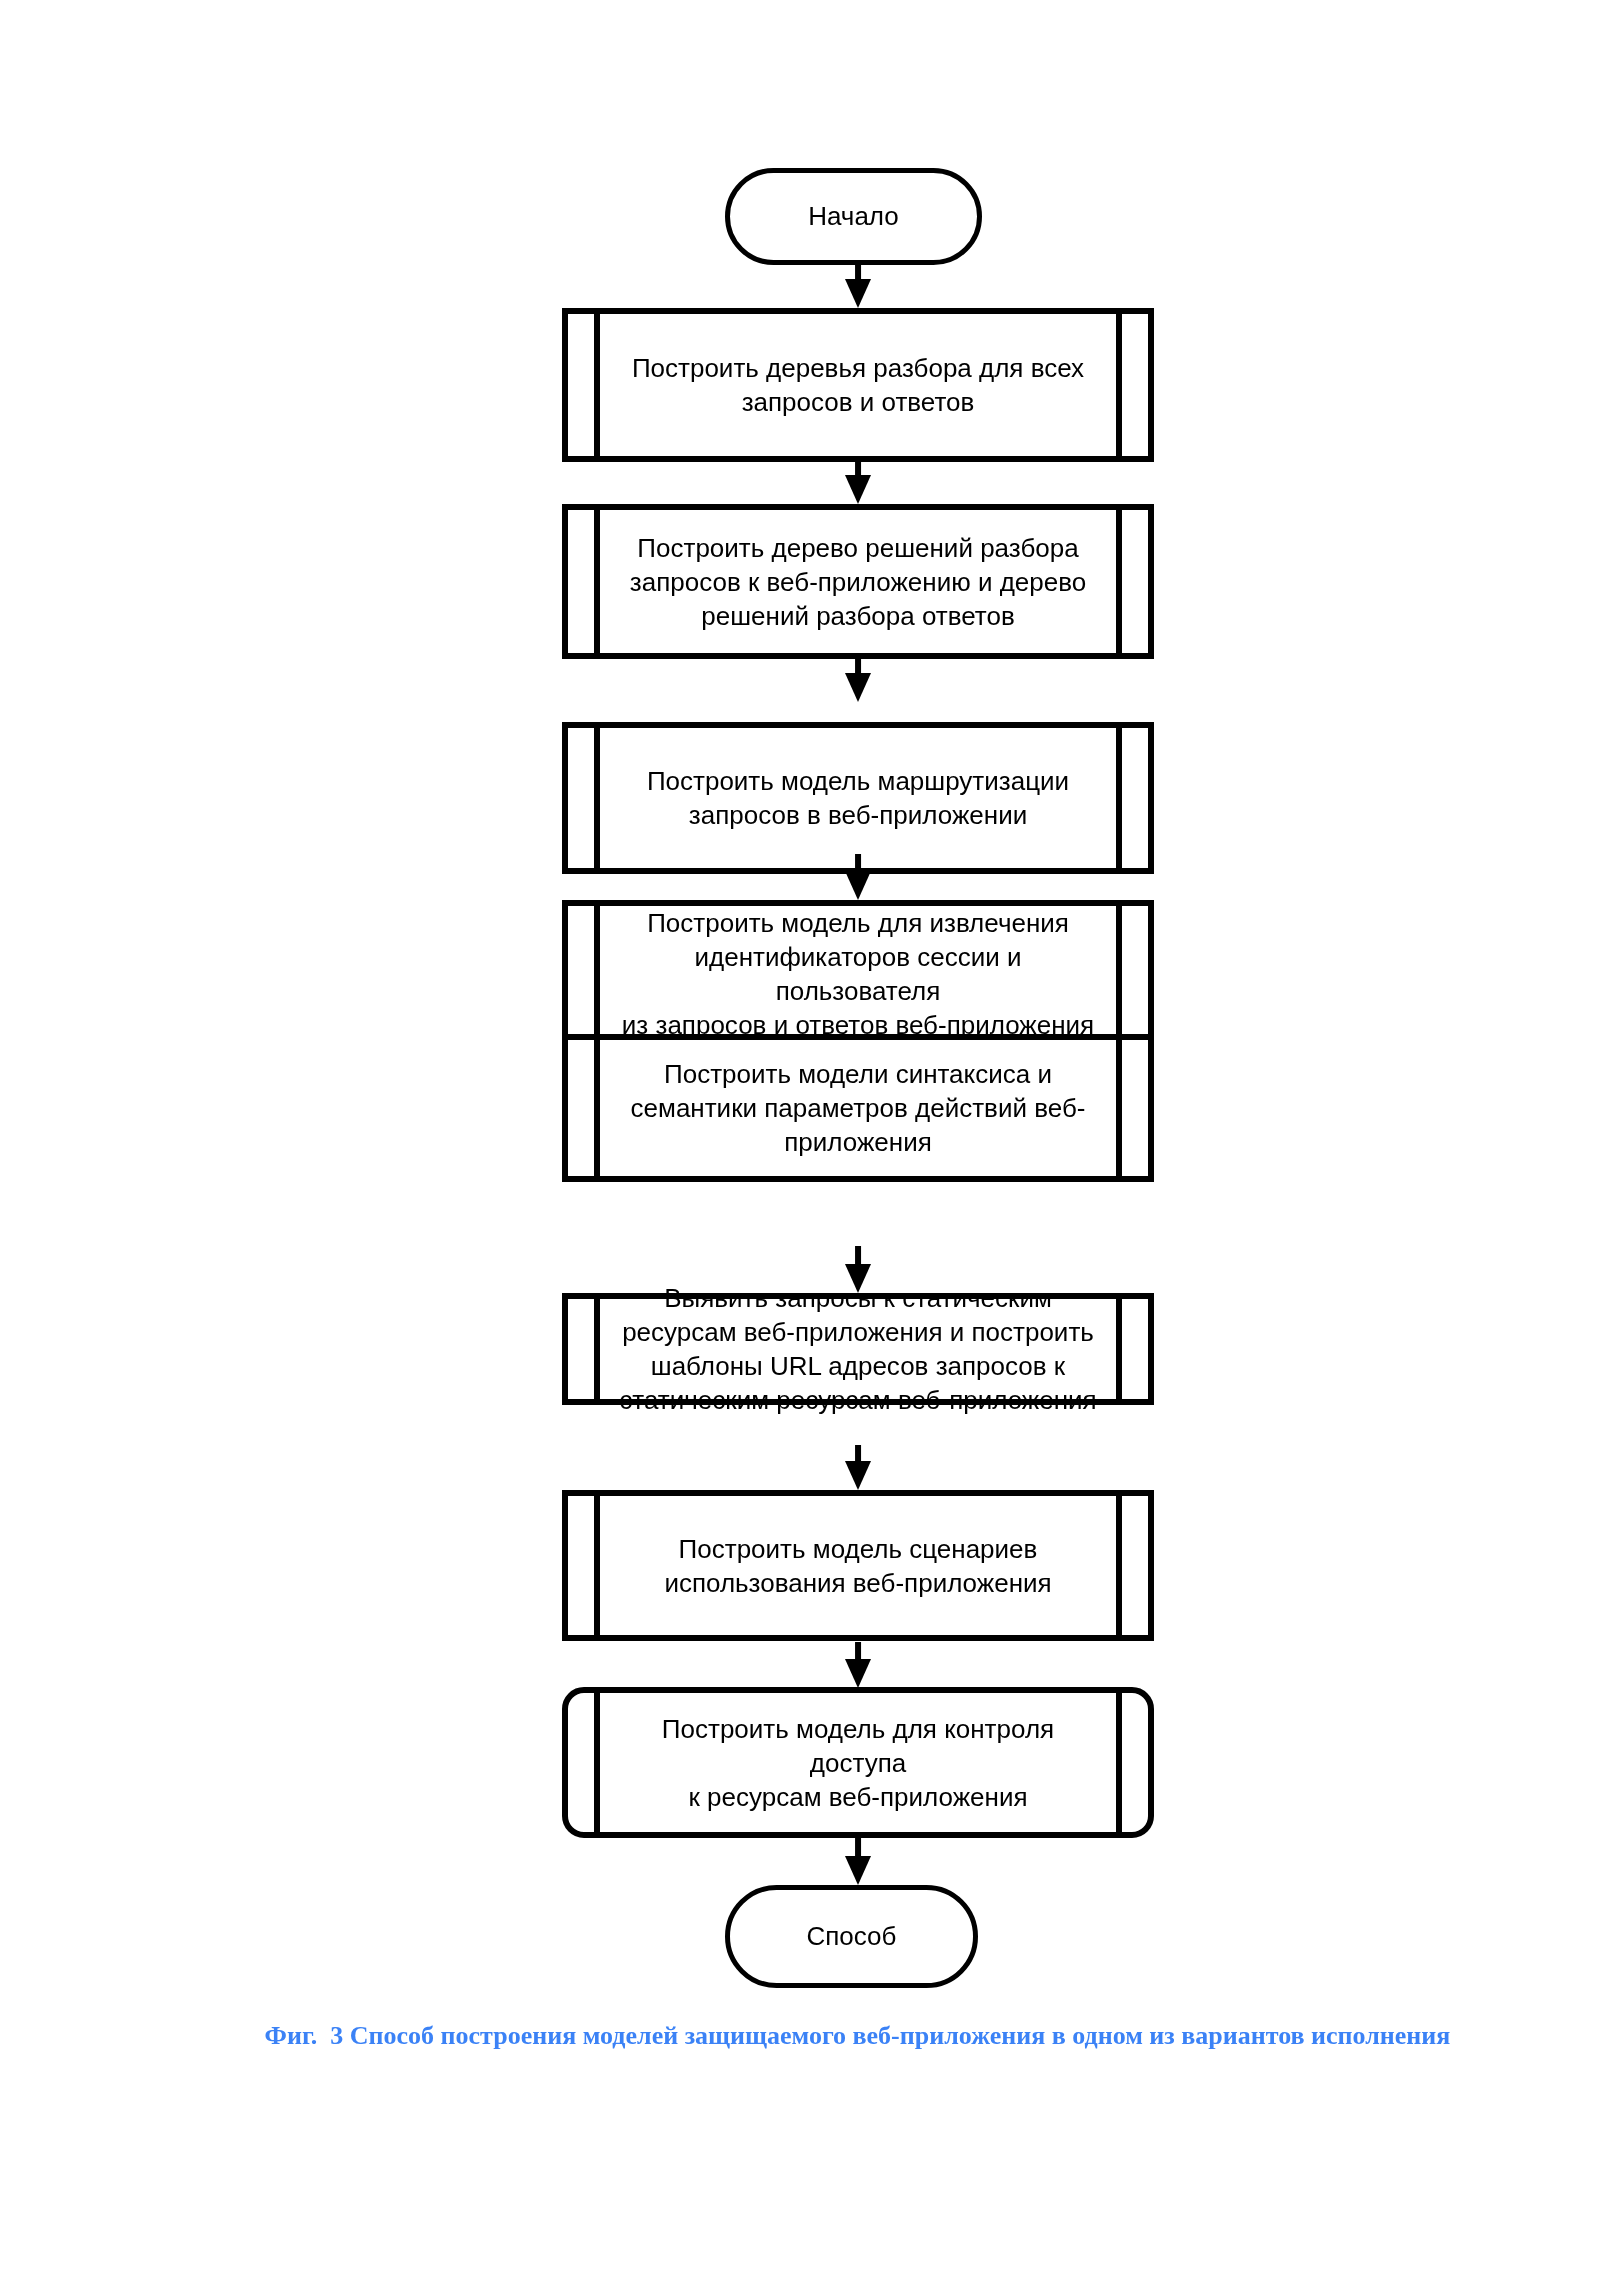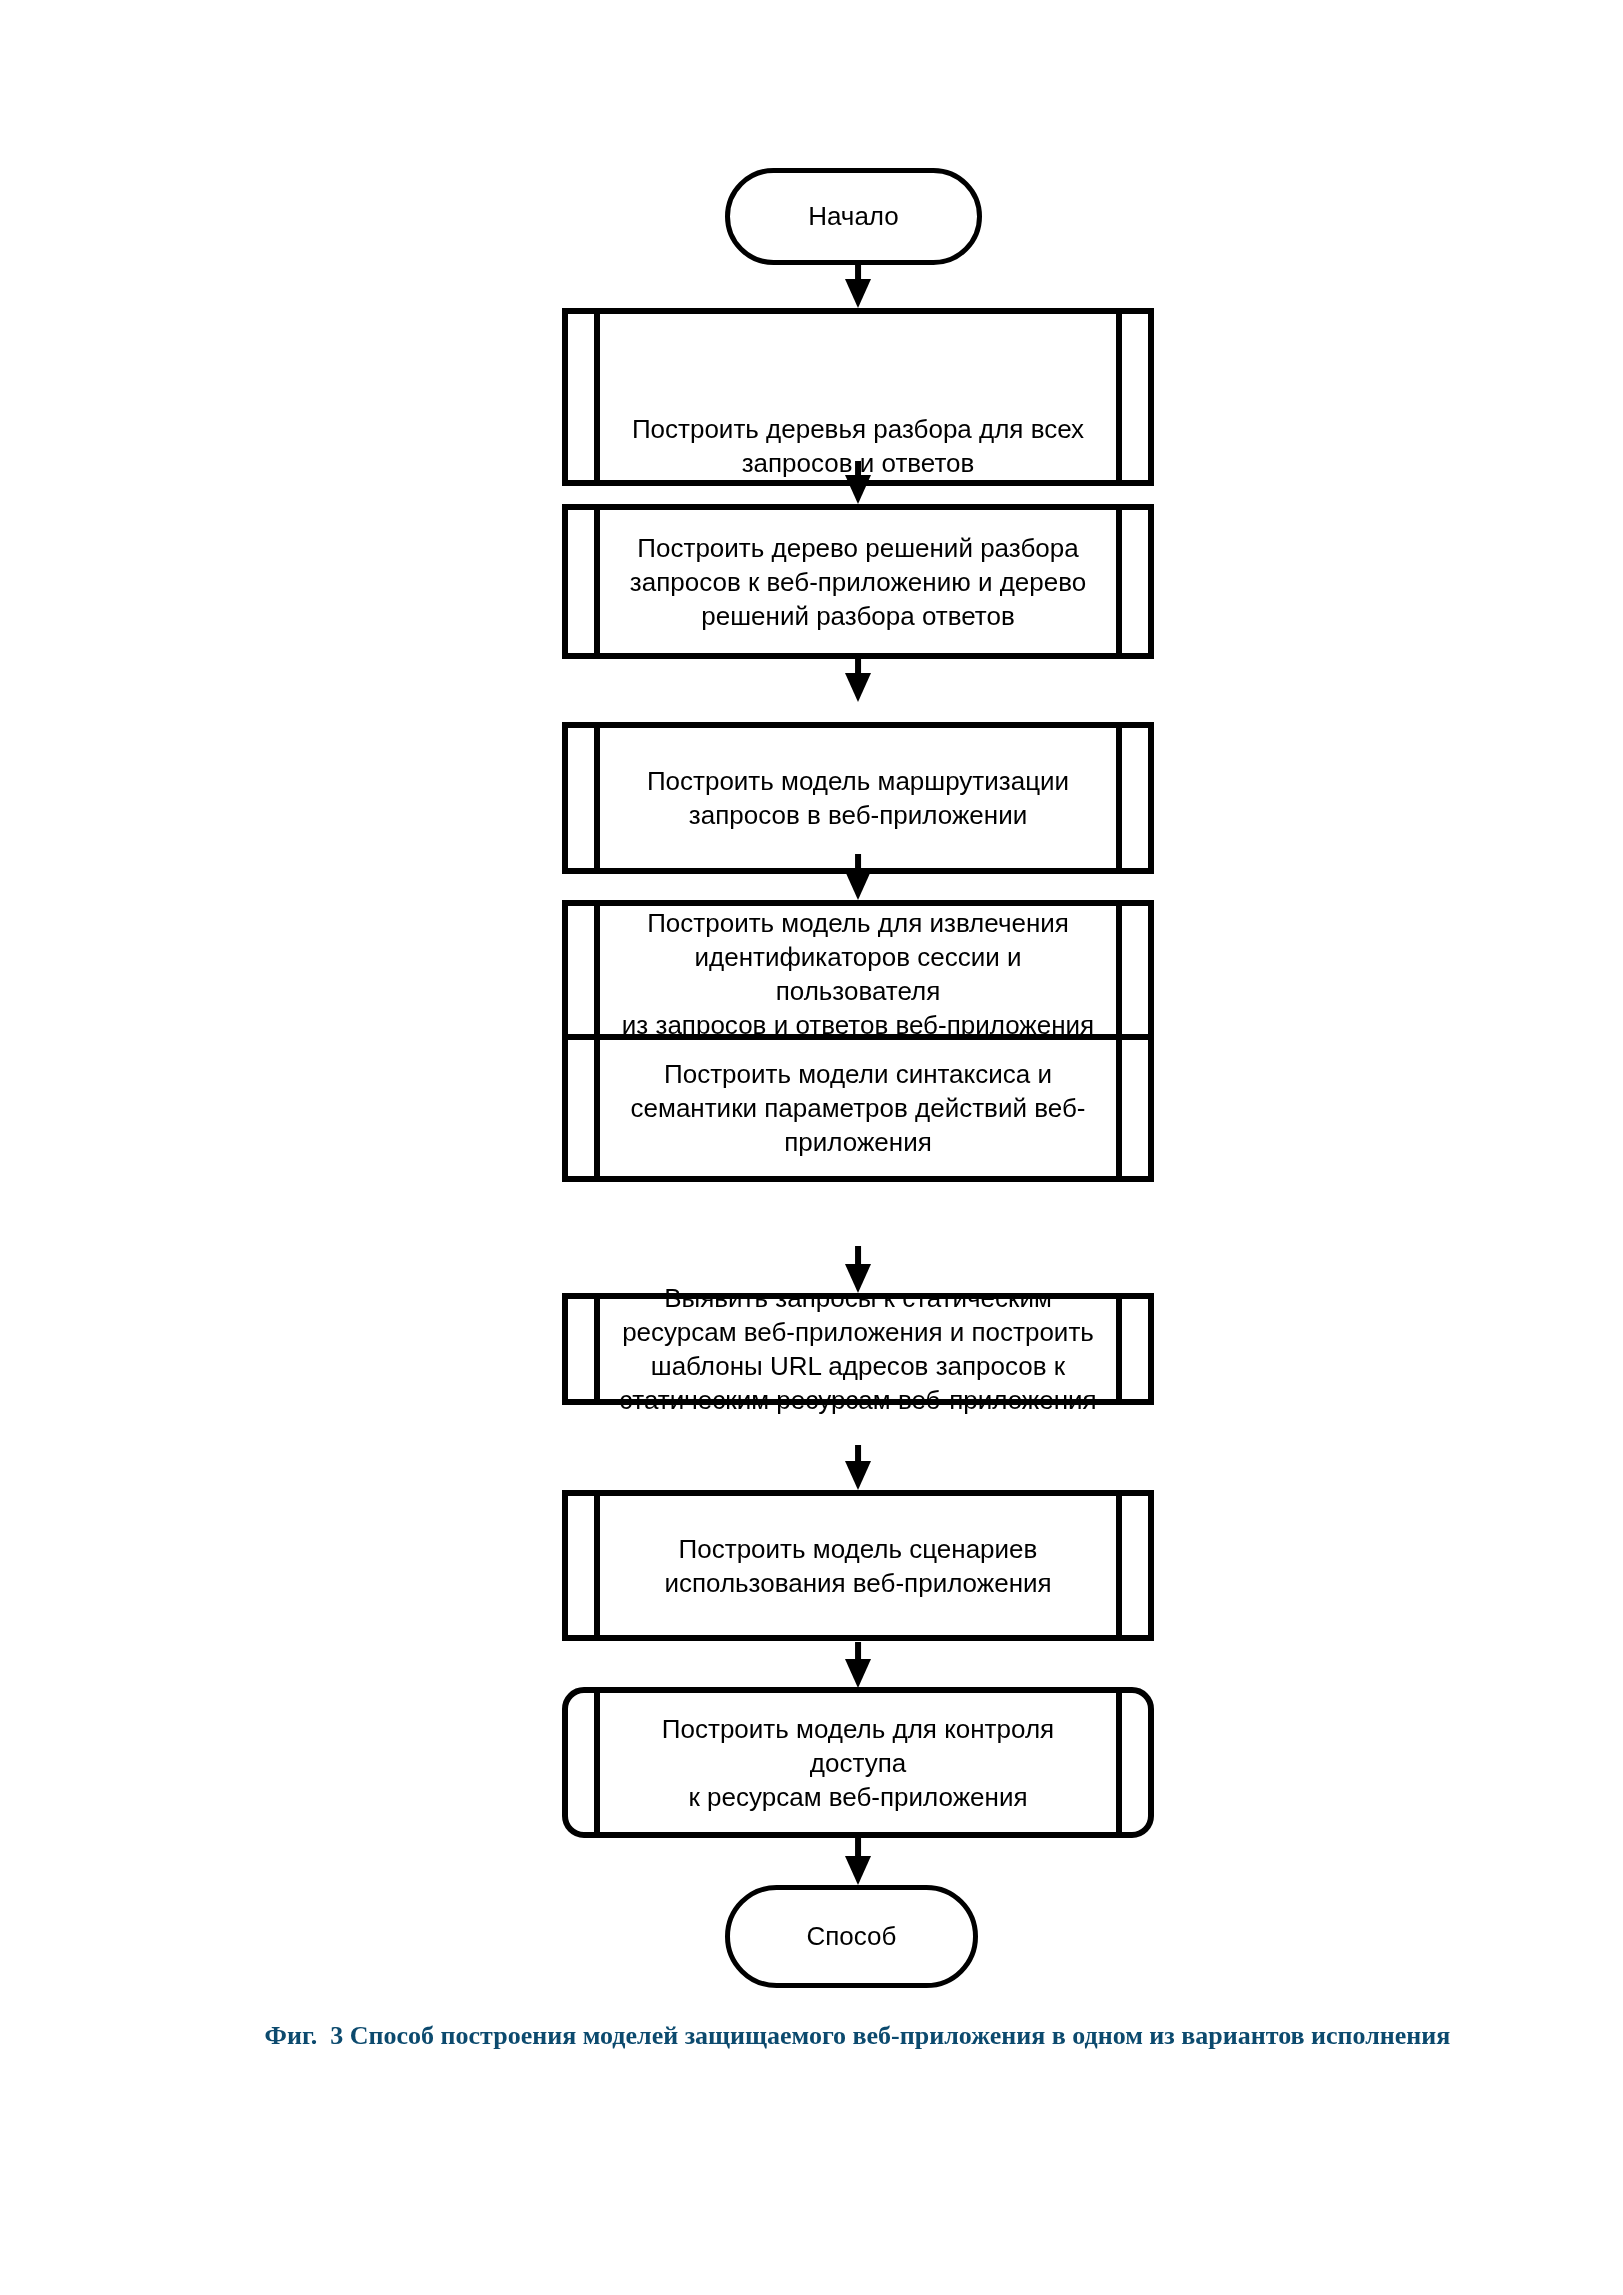--- a/index.html
+++ b/index.html
@@ -52,21 +52,21 @@
   .process .label {
     white-space: pre-line;
     text-align: center;
     font-size: 26px;
     line-height: 34px;
     width: 100%;
     padding: 0 47px;
     box-sizing: border-box;
   }
 
-  #step-1 { top: 308px;  height: 178px; align-items: flex-end; }
+  #step-1 { top: 308px;  height: 154px; }
   #step-2 { top: 504px;  height: 155px; }
   #step-3 { top: 722px; height: 152px; }
   #step-4 { top: 900px; height: 147px; }
   #step-5 { top: 1034px; height: 148px; }
   #step-6 { top: 1293px; height: 112px; }
   #step-7 { top: 1490px; height: 151px; }
   #step-8 { top: 1687px; height: 151px; border-radius: 22px; }
 
   
   .arrow {
@@ -108,21 +108,21 @@
   .caption {
     position: absolute;
     top: 2021px;
     left: 92px;
     right: 0;
     text-align: center;
     font-family: "Liberation Serif", serif;
     font-weight: bold;
     font-size: 26px;
     white-space: pre;
-    color: #0c4a6e;
+    color: #3b82f6;
   }
 </style>
 </head>
 <body>
 
 <div class="page">
 
   <div class="terminal" id="start-terminal">
     <span class="label">Начало</span>
   </div>

